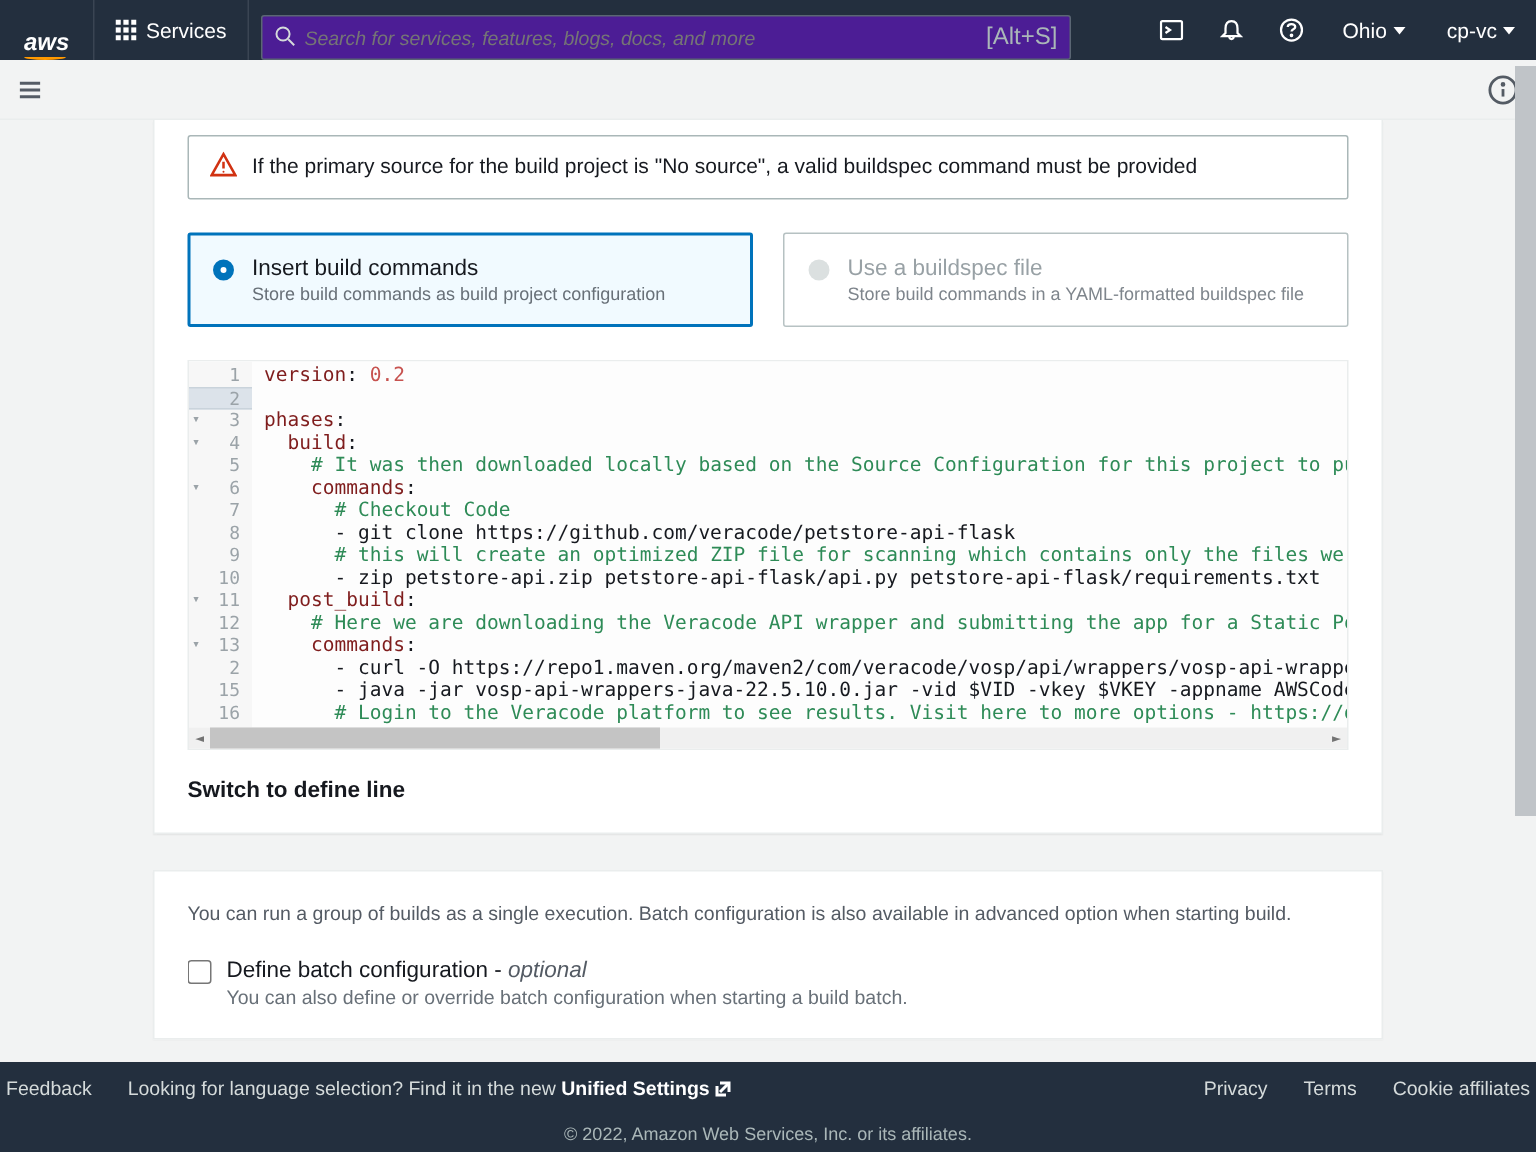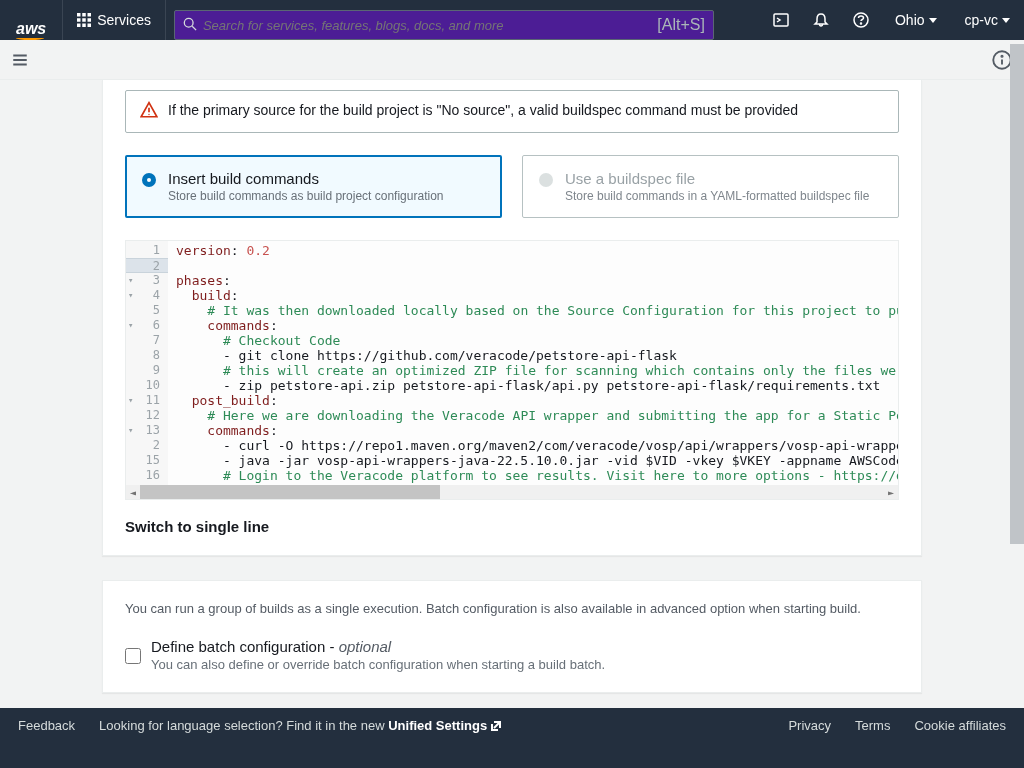--- a/index.html
+++ b/index.html
@@ -56,27 +56,27 @@
 .tok-p { color:#16191f; }
 .tok-n { color:#c7524f; }
 .tok-c { color:#2e8b57; }
 .tok-d { color:#16191f; }
 .hscroll { height:14px; background:#f0f0f0; display:flex; align-items:center; position:relative; }
 .hscroll .arrow { width:14px; height:14px; display:flex; align-items:center; justify-content:center; color:#737373; font-size:10px; cursor:pointer; }
 .hscroll .thumb { position:absolute; left:14px; height:14px; width:300px; background:#c4c4c4; }
 .switch-link { margin-top:18px; font-size:15px; font-weight:bold; color:#16191f; cursor:pointer; display:inline-block; }
 .panel h2 { font-size:19px; font-weight:bold; margin-bottom:6px; }
 .panel-desc { font-size:13px; color:#545b64; margin-bottom:22px; }
-.check-row { display:flex; gap:10px; align-items:center; }
+.check-row { display:flex; gap:10px; align-items:flex-start; }
 .check-row input[type=checkbox] { width:16px; height:16px; margin-top:2px; flex-shrink:0; border:1px solid #879196; }
 .check-label { font-size:15px; }
 .check-label .opt { font-style:italic; color:#545b64; }
 .check-sub { font-size:13px; color:#687078; margin-top:2px; }
 .footer { position:absolute; bottom:0; left:0; right:0; height:60px; background:#232f3e; color:#d5dbdb; font-size:13px; }
-.footer-top { height:35px; display:flex; align-items:center; padding:0 18px; }
+.footer-top { height:35px; display:flex; align-items:center; padding:0 4px; }
 .footer-top .left { display:flex; gap:24px; align-items:center; }
 .footer-top .right { margin-left:auto; display:flex; gap:24px; }
 .footer-top a { color:#d5dbdb; cursor:pointer; }
 .unified { color:#fff; font-weight:bold; cursor:pointer; display:inline-flex; align-items:center; gap:3px; }
 .footer-bot { height:25px; display:flex; align-items:center; justify-content:center; font-size:12px; color:#aab7b8; }
 .ext-icon { width:12px; height:12px; }
 .ext-icon svg { stroke:#fff; fill:none; stroke-width:2; }
 </style>
 </head>
 <body>
@@ -215,21 +215,21 @@
             </div>
           <div class="code" id="code"><div class="code-row"><span class="tok-k">version</span><span class="tok-p">: </span><span class="tok-n">0.2</span></div><div class="code-row"></div><div class="code-row"><span class="tok-k">phases</span><span class="tok-p">:</span></div><div class="code-row"><span class="tok-d">  </span><span class="tok-k">build</span><span class="tok-p">:</span></div><div class="code-row"><span class="tok-d">    </span><span class="tok-c"># It was then downloaded locally based on the Source Configuration for this project to pull f</span></div><div class="code-row"><span class="tok-d">    </span><span class="tok-k">commands</span><span class="tok-p">:</span></div><div class="code-row"><span class="tok-d">      </span><span class="tok-c"># Checkout Code</span></div><div class="code-row"><span class="tok-d">      - git clone https://github.com/veracode/petstore-api-flask</span></div><div class="code-row"><span class="tok-d">      </span><span class="tok-c"># this will create an optimized ZIP file for scanning which contains only the files we need.</span></div><div class="code-row"><span class="tok-d">      - zip petstore-api.zip petstore-api-flask/api.py petstore-api-flask/requirements.txt</span></div><div class="code-row"><span class="tok-d">  </span><span class="tok-k">post_build</span><span class="tok-p">:</span></div><div class="code-row"><span class="tok-d">    </span><span class="tok-c"># Here we are downloading the Veracode API wrapper and submitting the app for a Static Policy +</span></div><div class="code-row"><span class="tok-d">    </span><span class="tok-k">commands</span><span class="tok-p">:</span></div><div class="code-row"><span class="tok-d">      - curl -O https://repo1.maven.org/maven2/com/veracode/vosp/api/wrappers/vosp-api-wrappers-jav</span></div><div class="code-row"><span class="tok-d">      - java -jar vosp-api-wrappers-java-22.5.10.0.jar -vid $VID -vkey $VKEY -appname AWSCodeBuild-</span></div><div class="code-row"><span class="tok-d">      </span><span class="tok-c"># Login to the Veracode platform to see results. Visit here to more options - https://docs.ve</span></div></div>
         </div>
         <div class="hscroll">
           <div class="arrow">◄</div>
           <div class="thumb"></div>
           <div class="arrow" style="margin-left:auto;">►</div>
         </div>
       </div>
 
-      <div class="switch-link">Switch to single line</div>
+      <div class="switch-link">Switch to define line</div>
     </div>
 
     <div class="panel">
       <div class="panel-desc">You can run a group of builds as a single execution. Batch configuration is also available in advanced option when starting build.</div>
       <div class="check-row">
         <input type="checkbox" style="">
         <div>
           <div class="check-label">
             <span>Define batch configuration - </span><span class="opt">optional</span>
           </div>
@@ -256,13 +256,14 @@
               </svg></span>
           </span>
       </span>
     </div>
     <div class="right">
       <a>Privacy</a>
       <a>Terms</a>
       <a>Cookie affiliates</a>
     </div>
   </div>
+  <div class="footer-bot">© 2022, Amazon Web Services, Inc. or its affiliates.</div>
 </div>
 
 </body></html>

